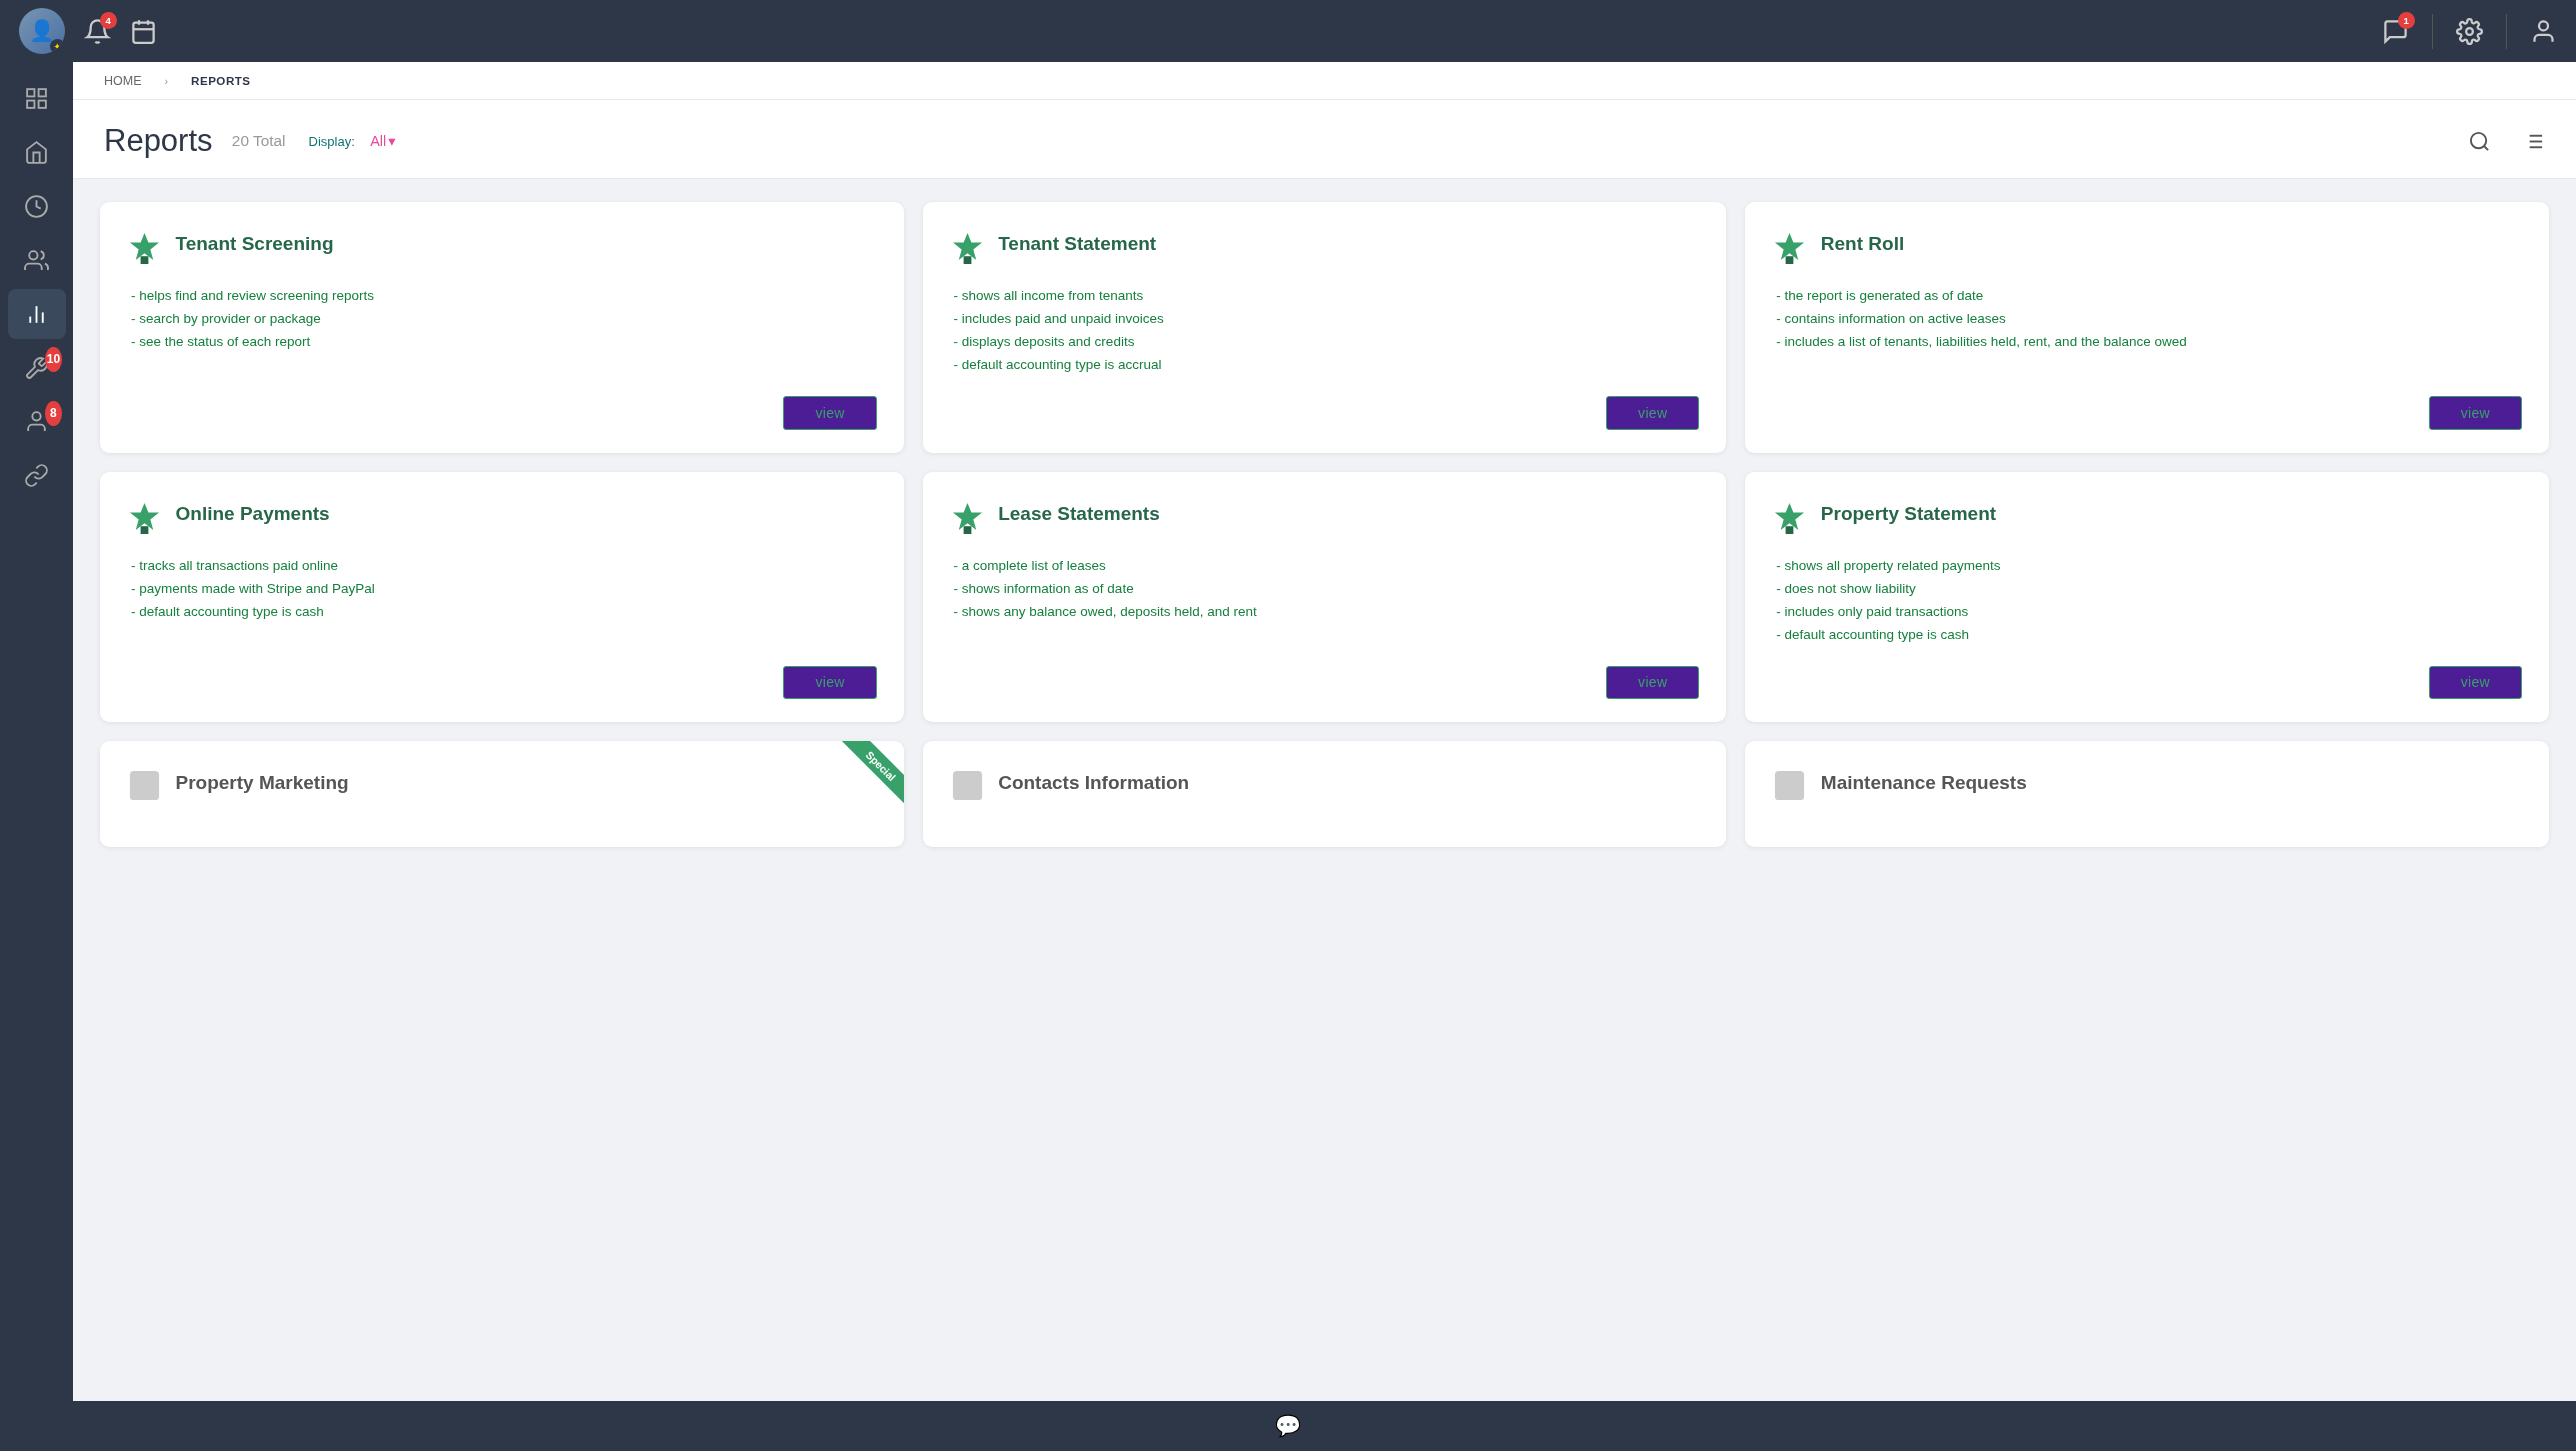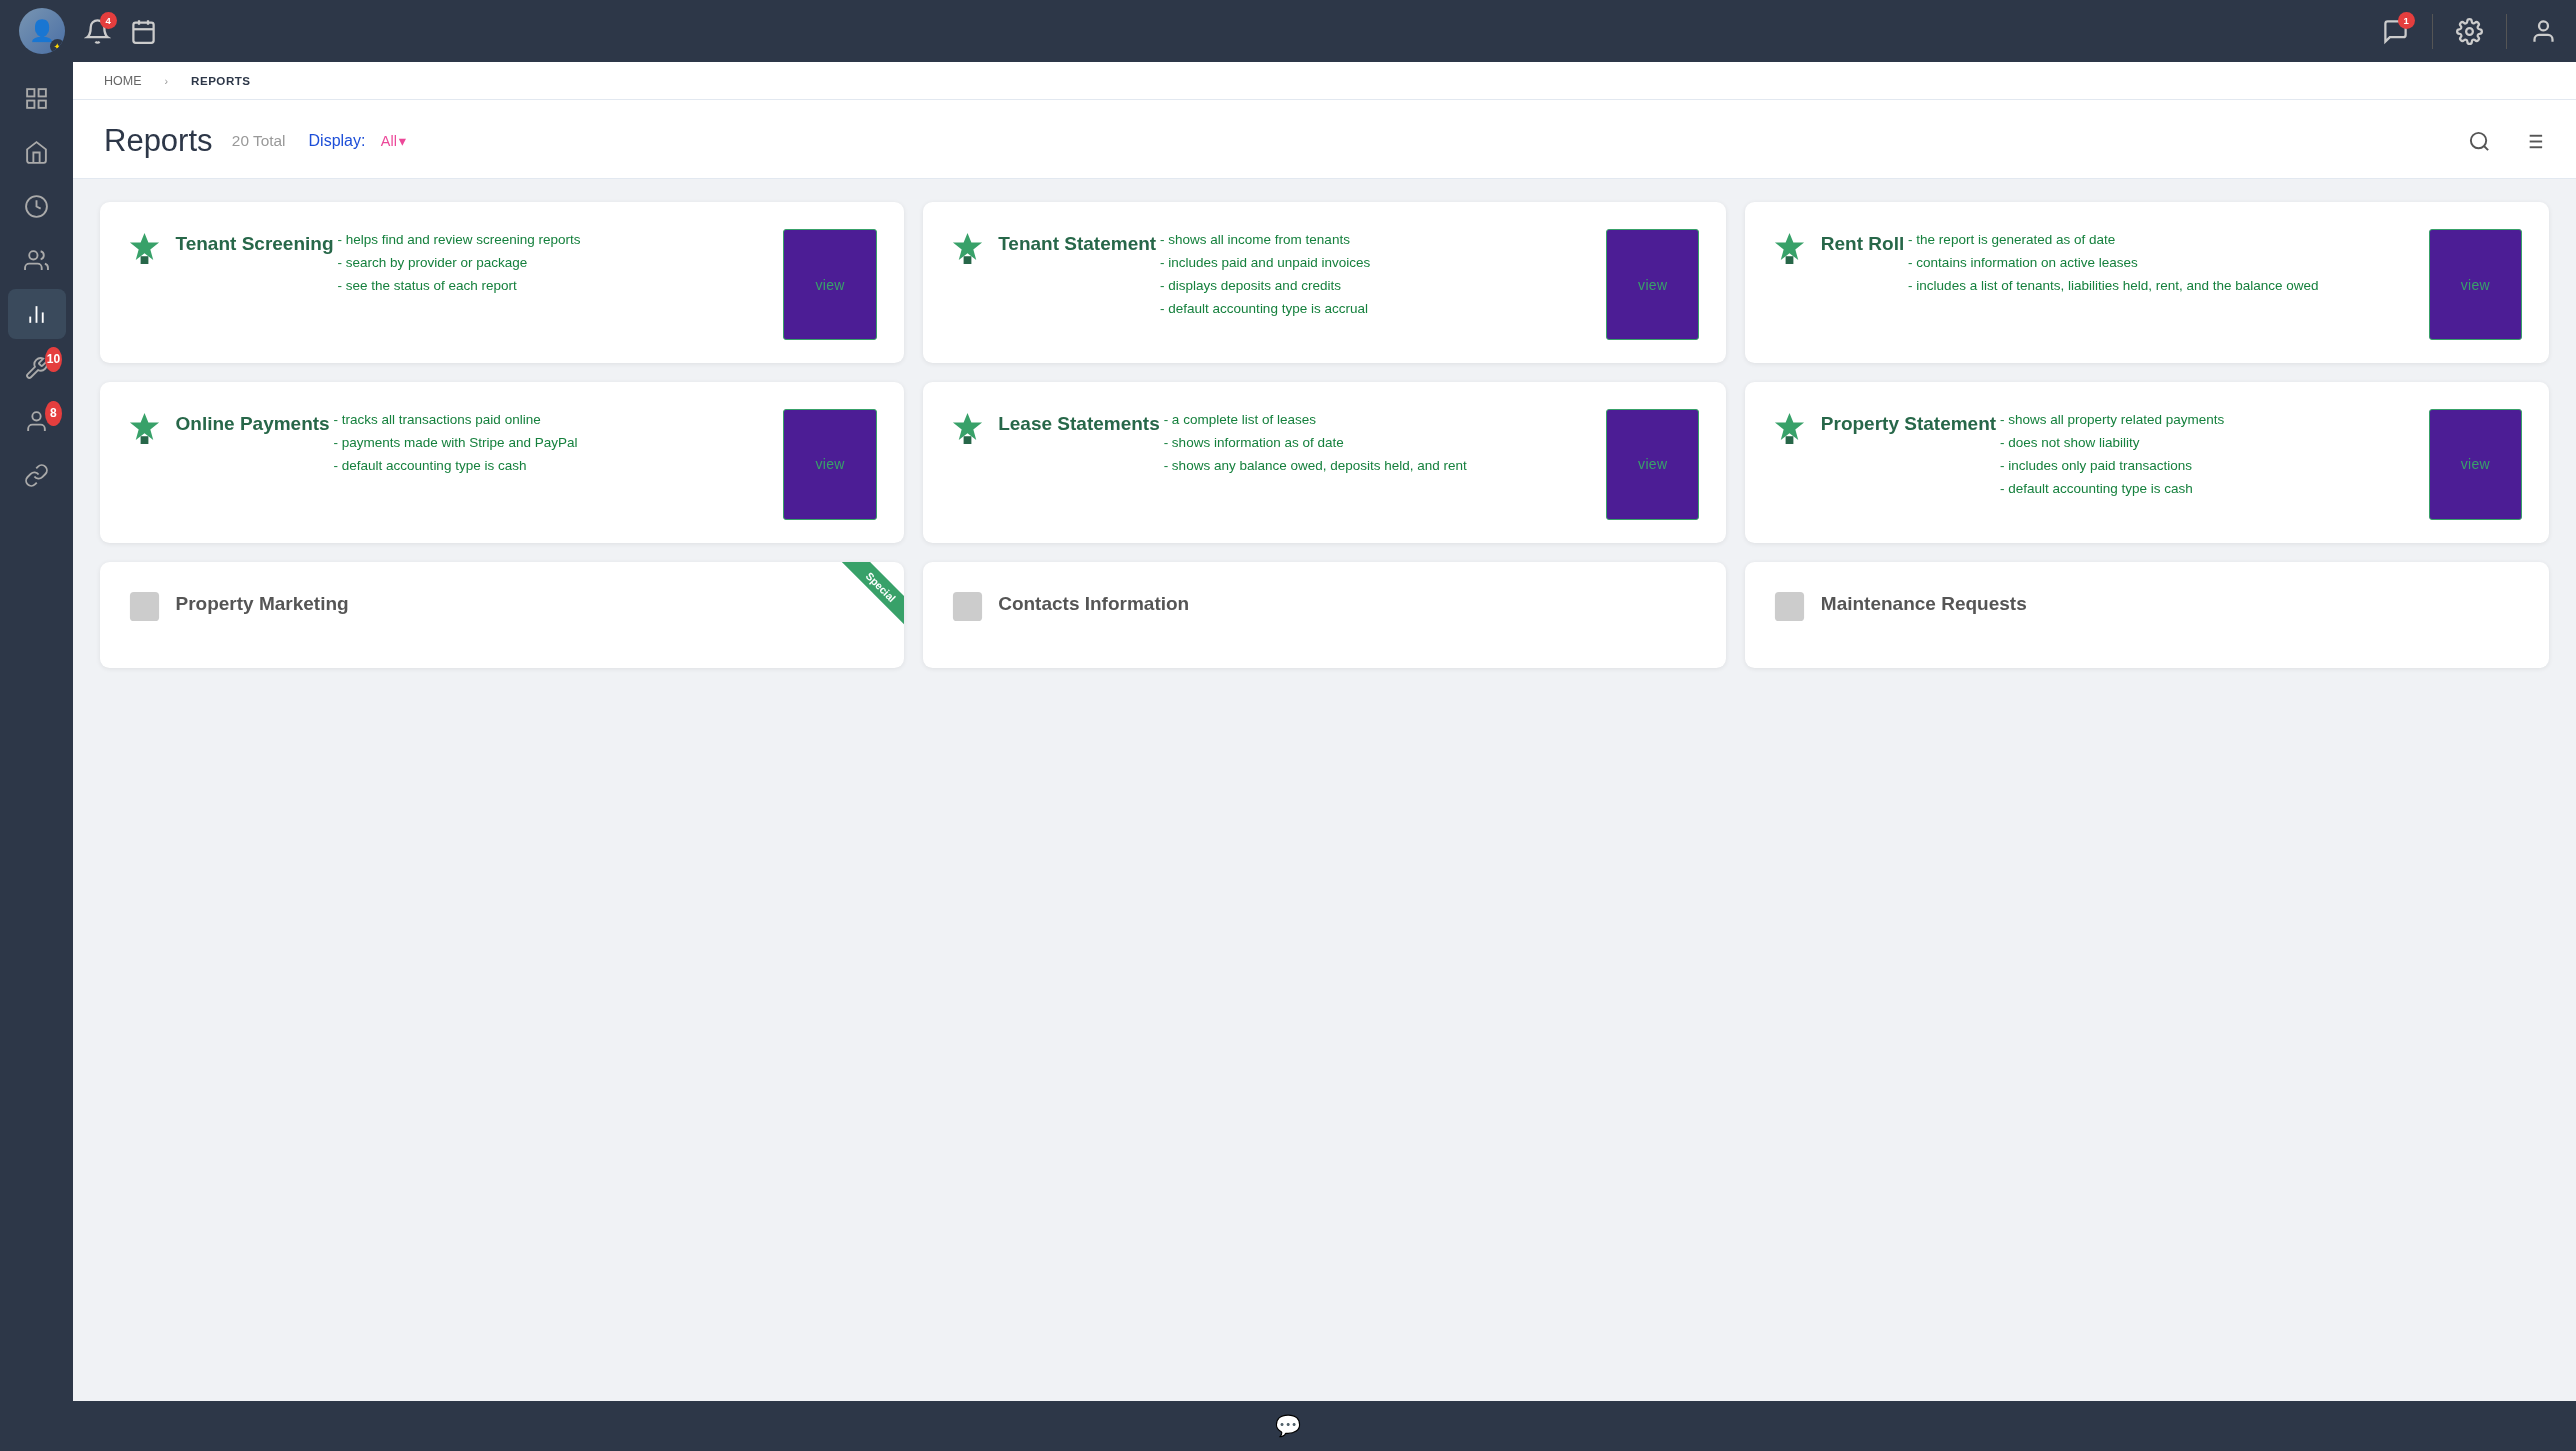--- a/index.html
+++ b/index.html
@@ -76,37 +76,37 @@
     .breadcrumb .sep { color: #999; font-size: 10.6px; }
     .breadcrumb .current { color: #2d3748; font-weight: 600; letter-spacing: 0.5px; font-size: 11.6px; }
 
     
     .page-header {
       background: #fff; padding: 23px 31px 19px; display: flex; align-items: center;
       gap: 15.4px; border-bottom: 1px solid #e2e8f0;
     }
     .page-title { font-size: 31px; font-weight: 400; color: #2d3748; }
     .total-count { font-size: 15.4px; color: #999; margin-left: 3.9px; }
-    .display-label { font-size: 16px; color: #1d4ed8; margin-left: 7.7px; }
+    .display-label { font-size: 13px; color: #0f766e; margin-left: 7.7px; }
     .display-select {
       display: flex; align-items: flex-start; gap: 2px; cursor: pointer;
       font-size: 14.4px; color: #ec4899; border: none; background: none;
     }
     .header-spacer { flex: 1; }
     .header-icon-btn { cursor: pointer; color: #555; display: flex; align-items: center; }
     .header-icon-btn svg { width: 23px; height: 23px; fill: none; stroke: #555; stroke-width: 2; }
 
     
     .cards-area { padding: 23px 27px; }
     .cards-grid {
       display: grid; grid-template-columns: repeat(3, 1fr); gap: 19px;
     }
     .card {
       background: #fff; border-radius: 9.6px; padding: 27px 27px 23px;
-      box-shadow: 0 1px 5.8px rgba(0,0,0,0.08); position: relative; display: flex; flex-direction: row;
+      box-shadow: 0 1px 5.8px rgba(0,0,0,0.08); position: relative; display: flex; flex-direction: column;
     }
     .card-header { display: flex; align-items: flex-start; gap: 13.5px; margin-bottom: 17.3px; }
     .card-star { flex-shrink: 0; }
     .card-title { font-size: 19px; font-weight: 600; color: #276749; padding-top: 3.9px; }
     .card-body { flex: 1; font-size: 13.5px; color: #15803d; line-height: 1.7; margin-bottom: 19px; }
     .card-body p { padding-left: 3.9px; }
     .card-footer { display: flex; justify-content: flex-end; }
     .view-btn {
       border: 1.9px solid #38a169; color: #38a169; background: #4c1d95;
       padding: 7.7px 31px; font-size: 14px; border-radius: 3px;

